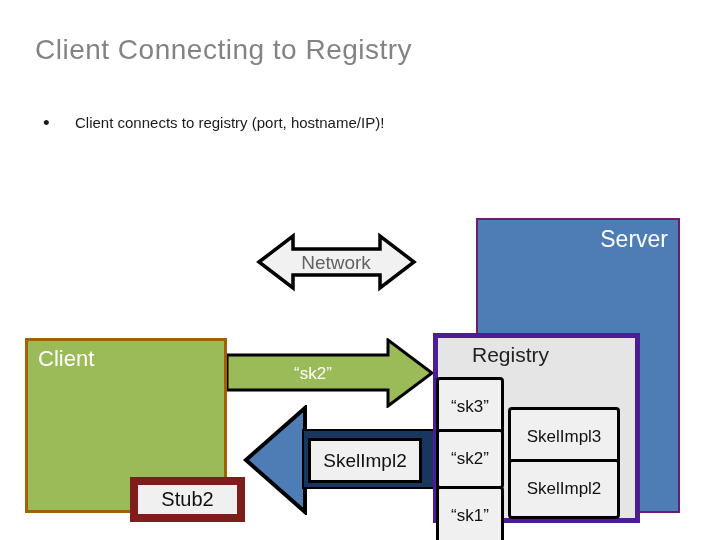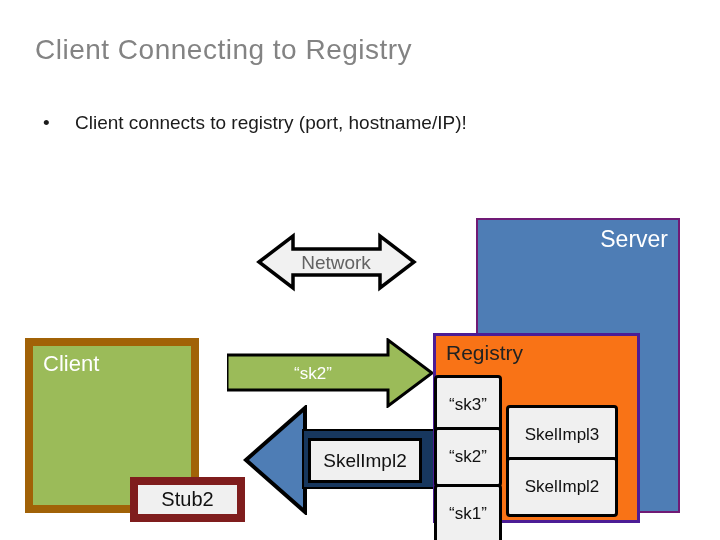--- a/index.html
+++ b/index.html
@@ -8,61 +8,61 @@
     position:relative; width:720px; height:540px; background:#ffffff;
     font-family:"Liberation Sans", sans-serif; overflow:hidden;
   }
   .title {
     position:absolute; left:35px; top:34px;
     font-size:28px; color:#838383; letter-spacing:0.5px; font-weight:400;
   }
   .bullets { position:absolute; left:43px; top:103px; list-style:none; }
   .bullets li {
     position:relative; padding-left:32px; height:40px; line-height:40px;
-    font-size:19px; color:#1b1b1b;
+    font-size:15px; color:#1b1b1b;
   }
   .bullets li::before {
     content:"\2022"; position:absolute; left:0; top:0;
     font-size:19px; color:#1b1b1b;
   }
 
   
   .server-box {
     position:absolute; left:476px; top:218px; width:204px; height:295px;
     background:#4E7DB5; border:2px solid #701a75; z-index:1;
     text-align:right; padding:6px 10px;
   }
   .server-box .shape-label { font-size:23px; color:#ffffff; }
 
   .network-arrow { position:absolute; left:256px; top:231px; z-index:2; }
 
   .client-box {
-    position:absolute; left:25px; top:338px; width:174px; height:175px;
-    background:#9BBB59; border:8px solid #a16207; z-index:2;
+    position:absolute; left:25px; top:338px; width:202px; height:175px;
+    background:#9BBB59; border:3px solid #a16207; z-index:2;
     padding:5px 10px;
   }
   .client-box .shape-label { font-size:22px; color:#ffffff; }
 
   .green-arrow { position:absolute; left:227px; top:338px; z-index:3; }
   .blue-arrow  { position:absolute; left:243px; top:405px; z-index:3; }
 
   .navy-shadow {
     position:absolute; left:302px; top:429px; width:134px; height:60px;
     background:#17375E; border:2px solid #000; z-index:4;
   }
   .response-label-box {
     position:absolute; left:308px; top:438px; width:114px; height:45px;
     background:#F0F0F0; border:3px solid #000; z-index:5;
     display:flex; align-items:center; justify-content:center;
     font-size:19px; color:#111;
   }
 
   .registry-panel {
     position:absolute; left:433px; top:333px; width:207px; height:190px;
-    background:#f97316; border:3px solid #4c1d95; z-index:6;
+    background:#e5e5e5; border:5px solid #4c1d95; z-index:6;padding-left:24px;
   }
   .registry-title {
     padding:5px 10px 0 10px; font-size:21px; color:#222222;
   }
   .registry-row { position:absolute; left:-2px; display:flex; gap:4px; }
   .registry-row.r0 { top:39px; }
   .registry-row.r1 { top:91px; }
   .registry-row.r2 { top:148px;gap:18px; }
   .cell {
     height:60px; background:#F0F0F0; border:3px solid #000; border-radius:4px;

